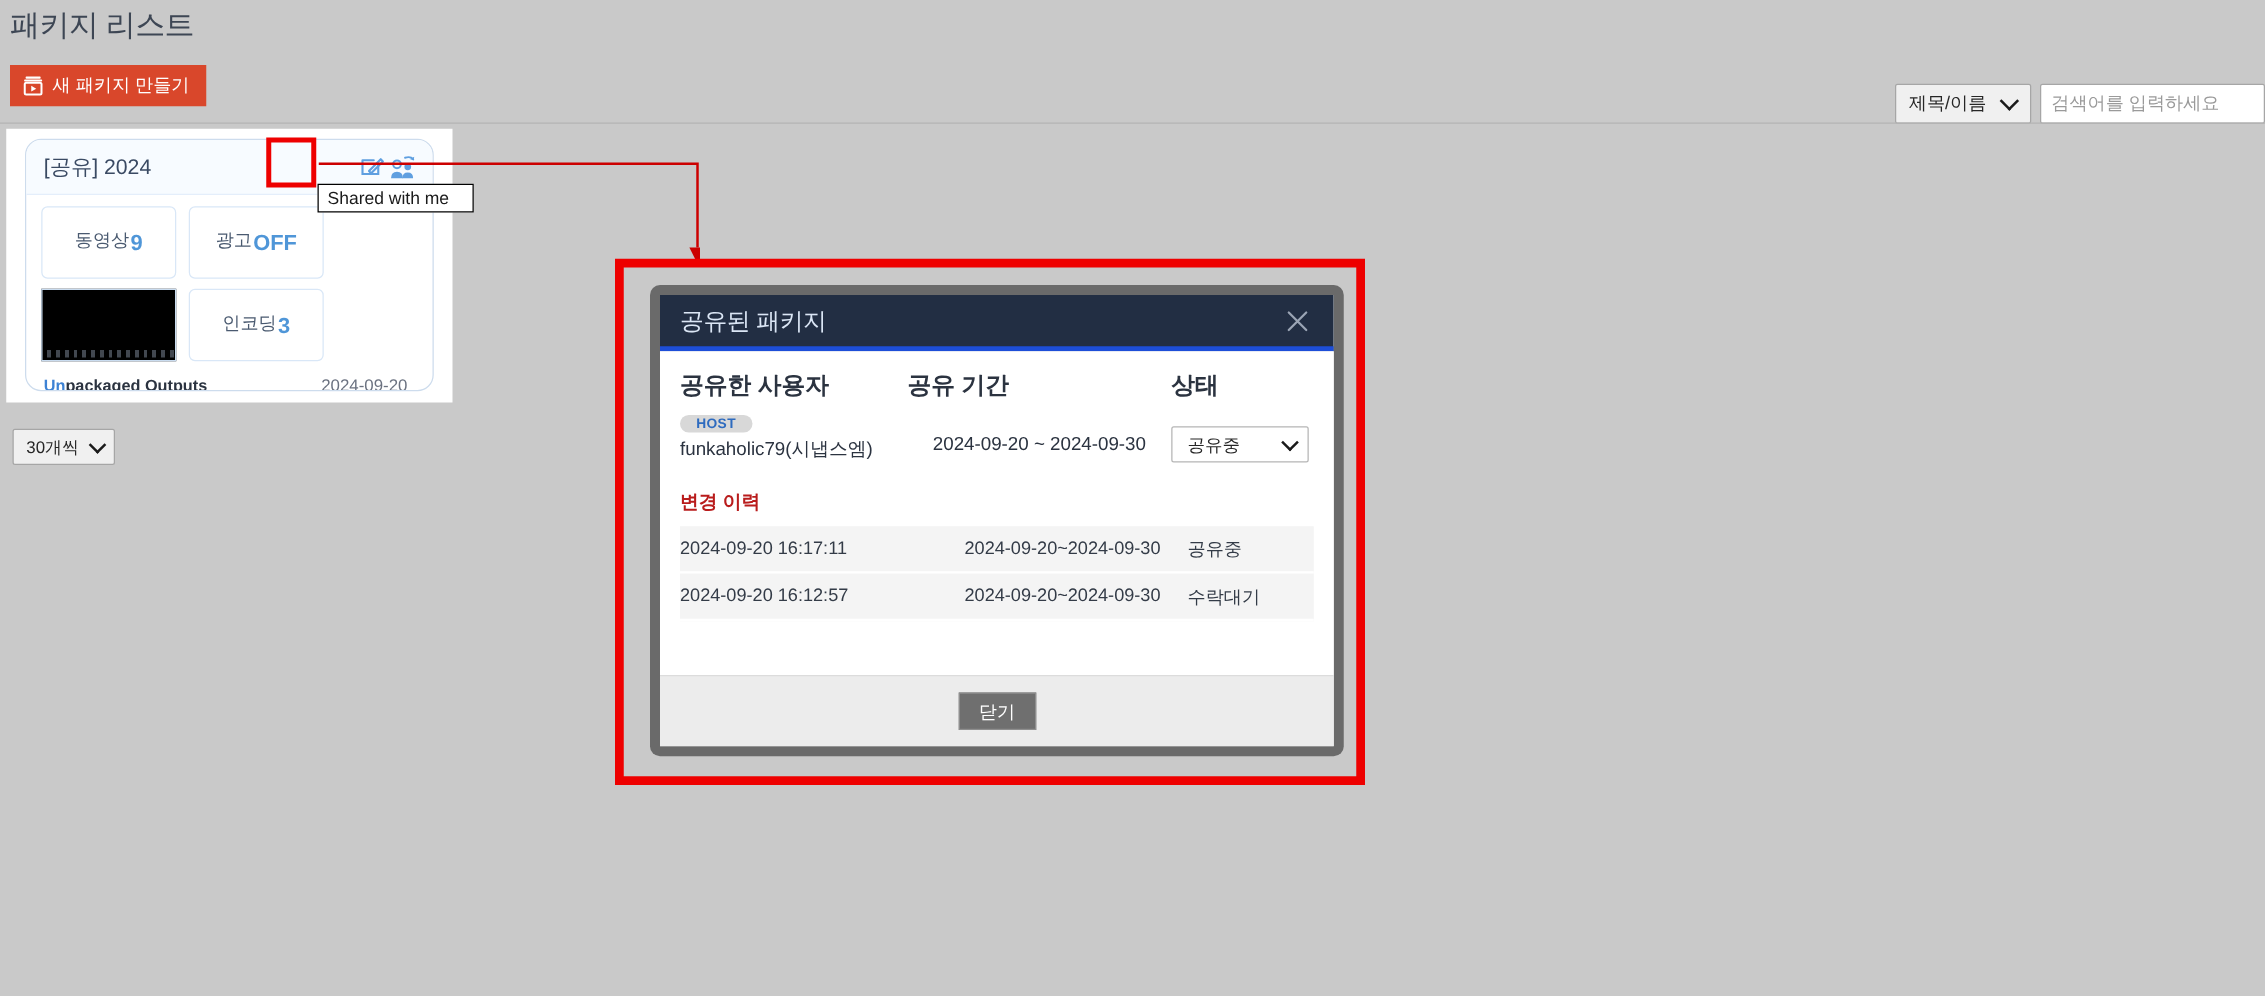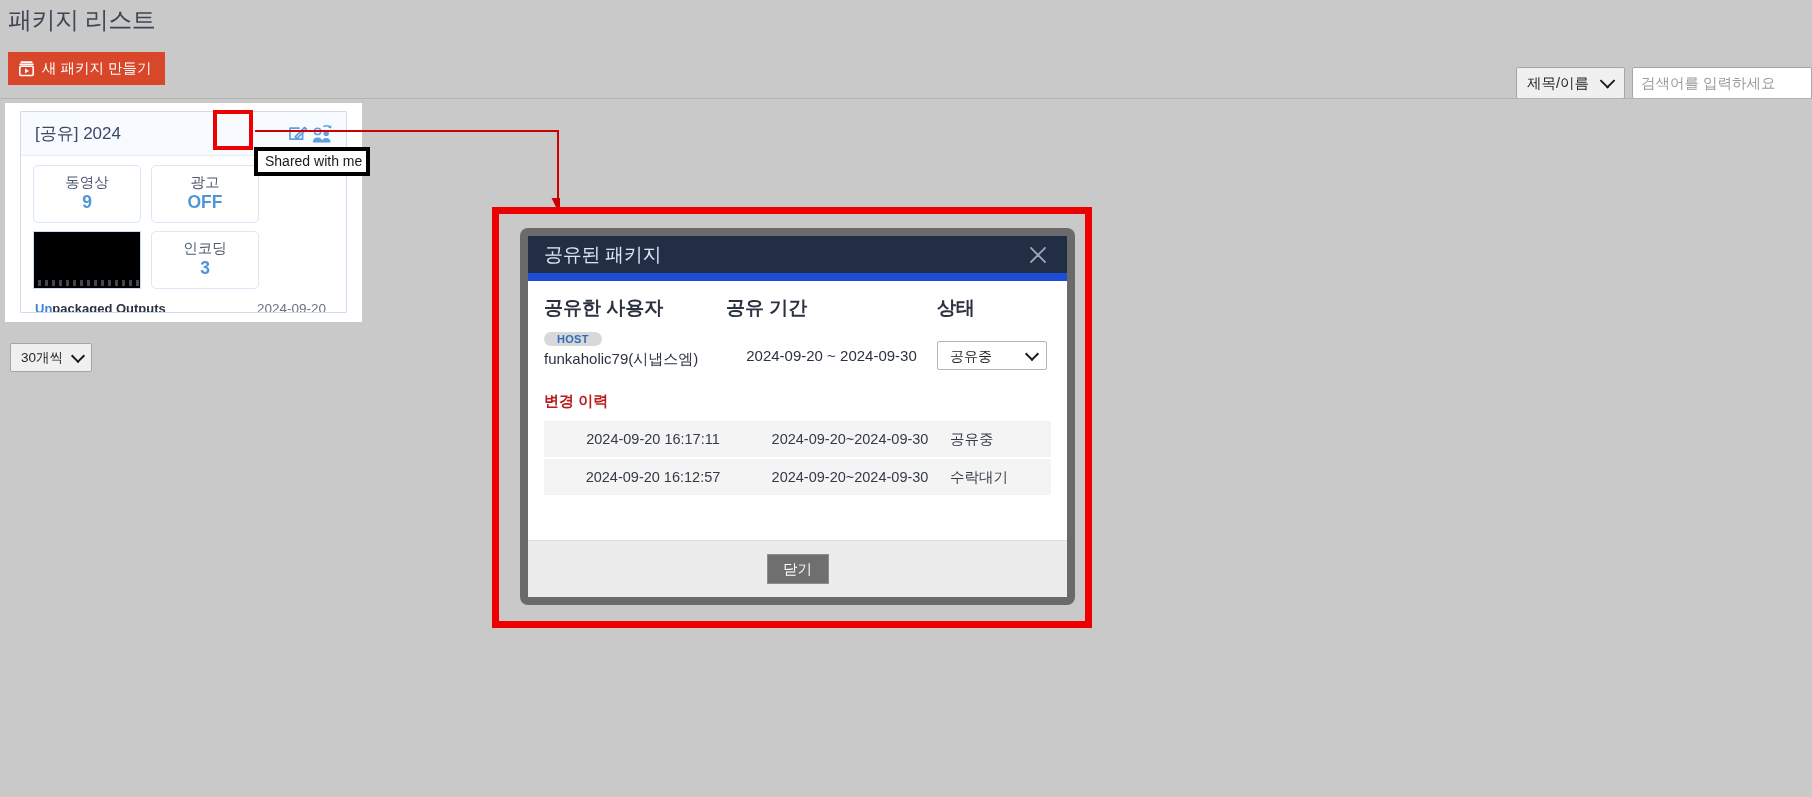--- a/index.html
+++ b/index.html
@@ -117,21 +117,21 @@
   }
 
   #package-card {
     position: absolute;
     left: 15px;
     top: 8px;
     width: 327px;
     height: 202px;
     box-sizing: border-box;
     border: 1px solid #cddced;
-    border-radius: 1px;
+    border-radius: 13px;
     background: #ffffff;
     overflow: hidden;
   }
   #package-card-header {
     height: 44px;
     background: #f7fbff;
     border-bottom: 1px solid #e4eefb;
     display: flex;
     align-items: center;
     padding: 0 10px 0 14px;
@@ -172,21 +172,21 @@
   }
   .stat-row { display: flex; gap: 10px; margin-bottom: 8px; }
   .stat-box {
     width: 108px;
     height: 58px;
     box-sizing: border-box;
     border: 1px solid #d9e7f7;
     border-radius: 5px;
     background: #ffffff;
     display: flex;
-    flex-direction: column;
+    flex-direction: row;
     align-items: center;
     justify-content: center;
     gap: 1px;
   }
   .stat-label { font-size: 14.5px; color: #4a5a70; line-height: 1.1; }
   .stat-value { font-size: 17.5px; color: #4f96d8; font-weight: bold; line-height: 1.15; }
   .thumb {
     width: 108px;
     height: 58px;
     box-sizing: border-box;
@@ -214,24 +214,24 @@
   #unpackaged-label { font-weight: bold; color: #2b3340; white-space: nowrap; }
   #unpackaged-label .hl { color: #3d82d4; }
   #card-date { color: #6b7280; font-size: 13.5px; }
 
   
   #shared-tooltip {
     position: absolute;
     left: 254px;
     top: 147px;
     background: #ffffff;
-    border: 4px solid #000000;
+    border: 1px solid #000000;
     color: #1a1a1a;
     font-size: 14px;
-    padding: 2px 4px 3px 7px;
+    padding: 2px 19px 3px 7px;
     white-space: nowrap;
     z-index: 35;
   }
 
   
   #per-page-wrap { position: absolute; left: 10px; top: 343px; }
   #per-page-wrap .sel { width: 82px; height: 29px; font-size: 13.5px; padding-right: 28px; }
   #per-page-wrap .sel-wrap::after { right: 9px; width: 8px; height: 8px; }
 
   
@@ -273,21 +273,21 @@
     width: 100%;
     height: 100%;
     background: #ffffff;
     display: flex;
     flex-direction: column;
     overflow: hidden;
   }
   #modal-header {
     height: 45px;
     background: #222e43;
-    border-bottom: 8px solid #1d4ed8;
+    border-bottom: 4px solid #1d4ed8;
     display: flex;
     align-items: center;
     padding: 0 14px 0 16px;
     box-sizing: border-box;
   }
   #modal-title {
     flex: 1;
     color: #dbe6f5;
     font-size: 19px;
     letter-spacing: -0.3px;
@@ -365,21 +365,21 @@
   .history-row {
     display: grid;
     grid-template-columns: 218px 176px auto;
     align-items: center;
     height: 36px;
     background: #f4f4f4;
     border-bottom: 2px solid #ffffff;
     font-size: 14.5px;
     color: #333b47;
   }
-  .history-row .c-time { text-align: center; }
+  .history-row .c-time { text-align: left; }
   .history-row .c-period { text-align: center; }
   .history-row .c-status { padding-left: 12px; }
 
   #modal-footer {
     height: 56px;
     background: #ececec;
     border-top: 1px solid #dcdcdc;
     display: flex;
     align-items: center;
     justify-content: center;

